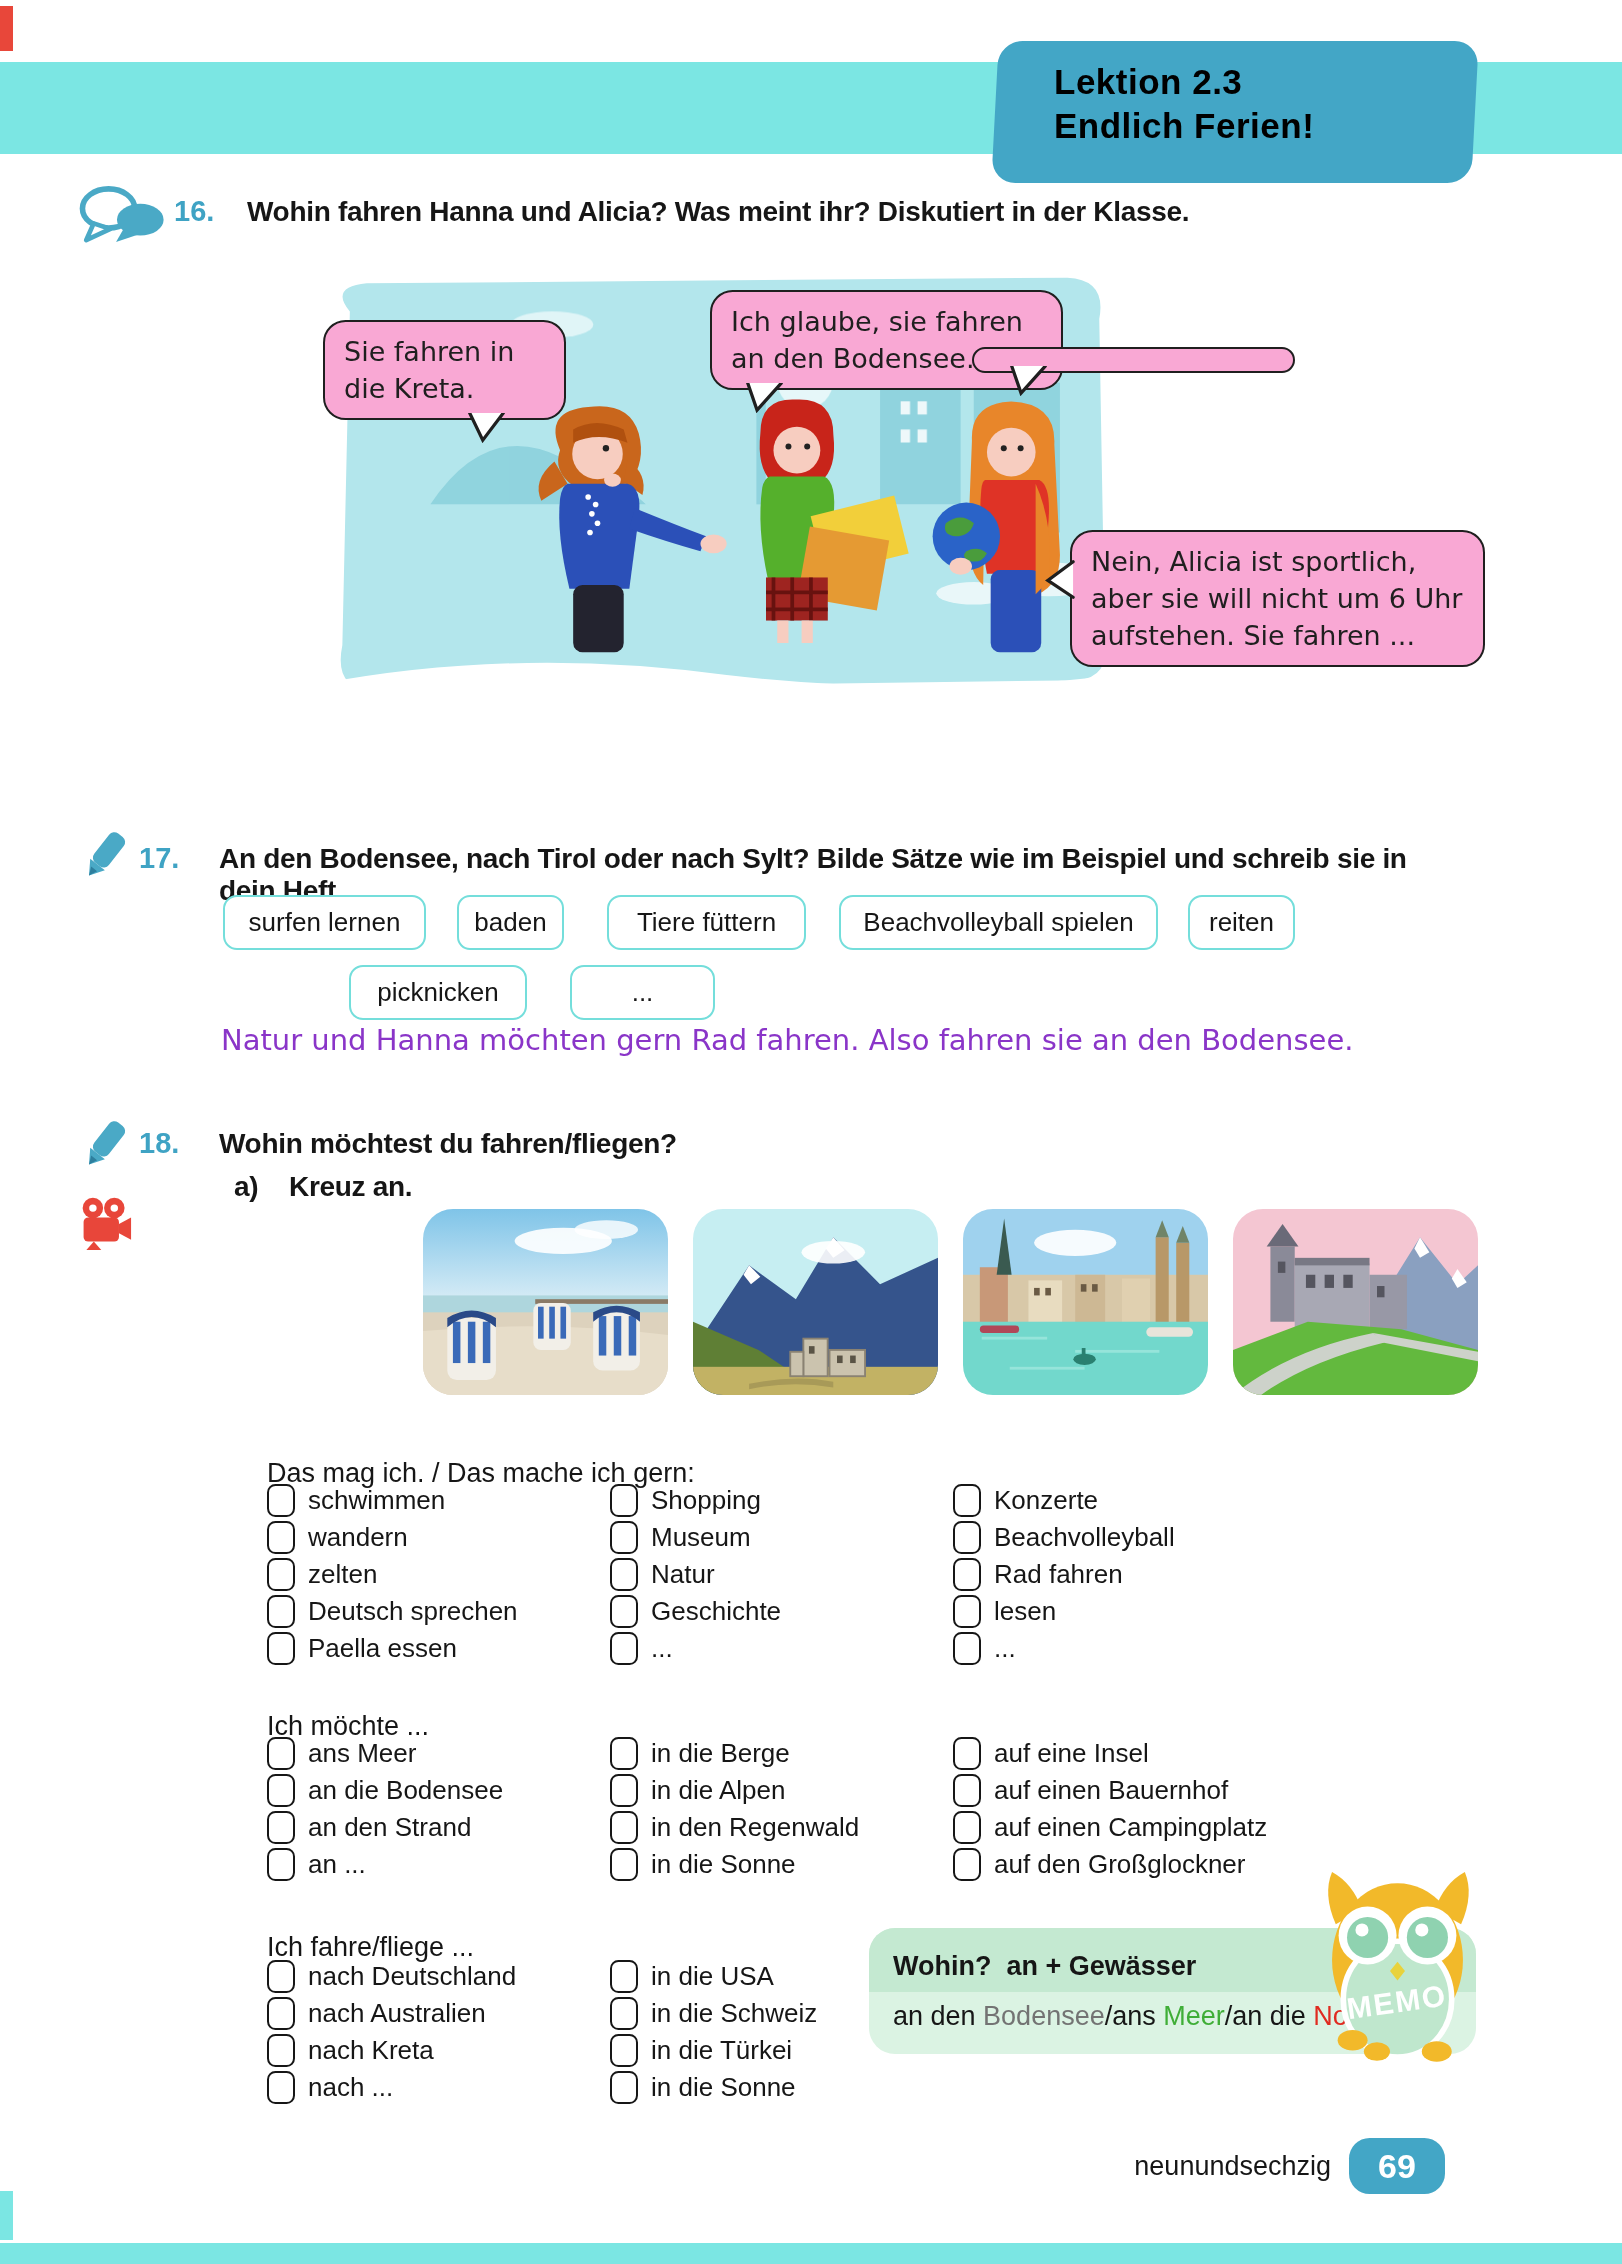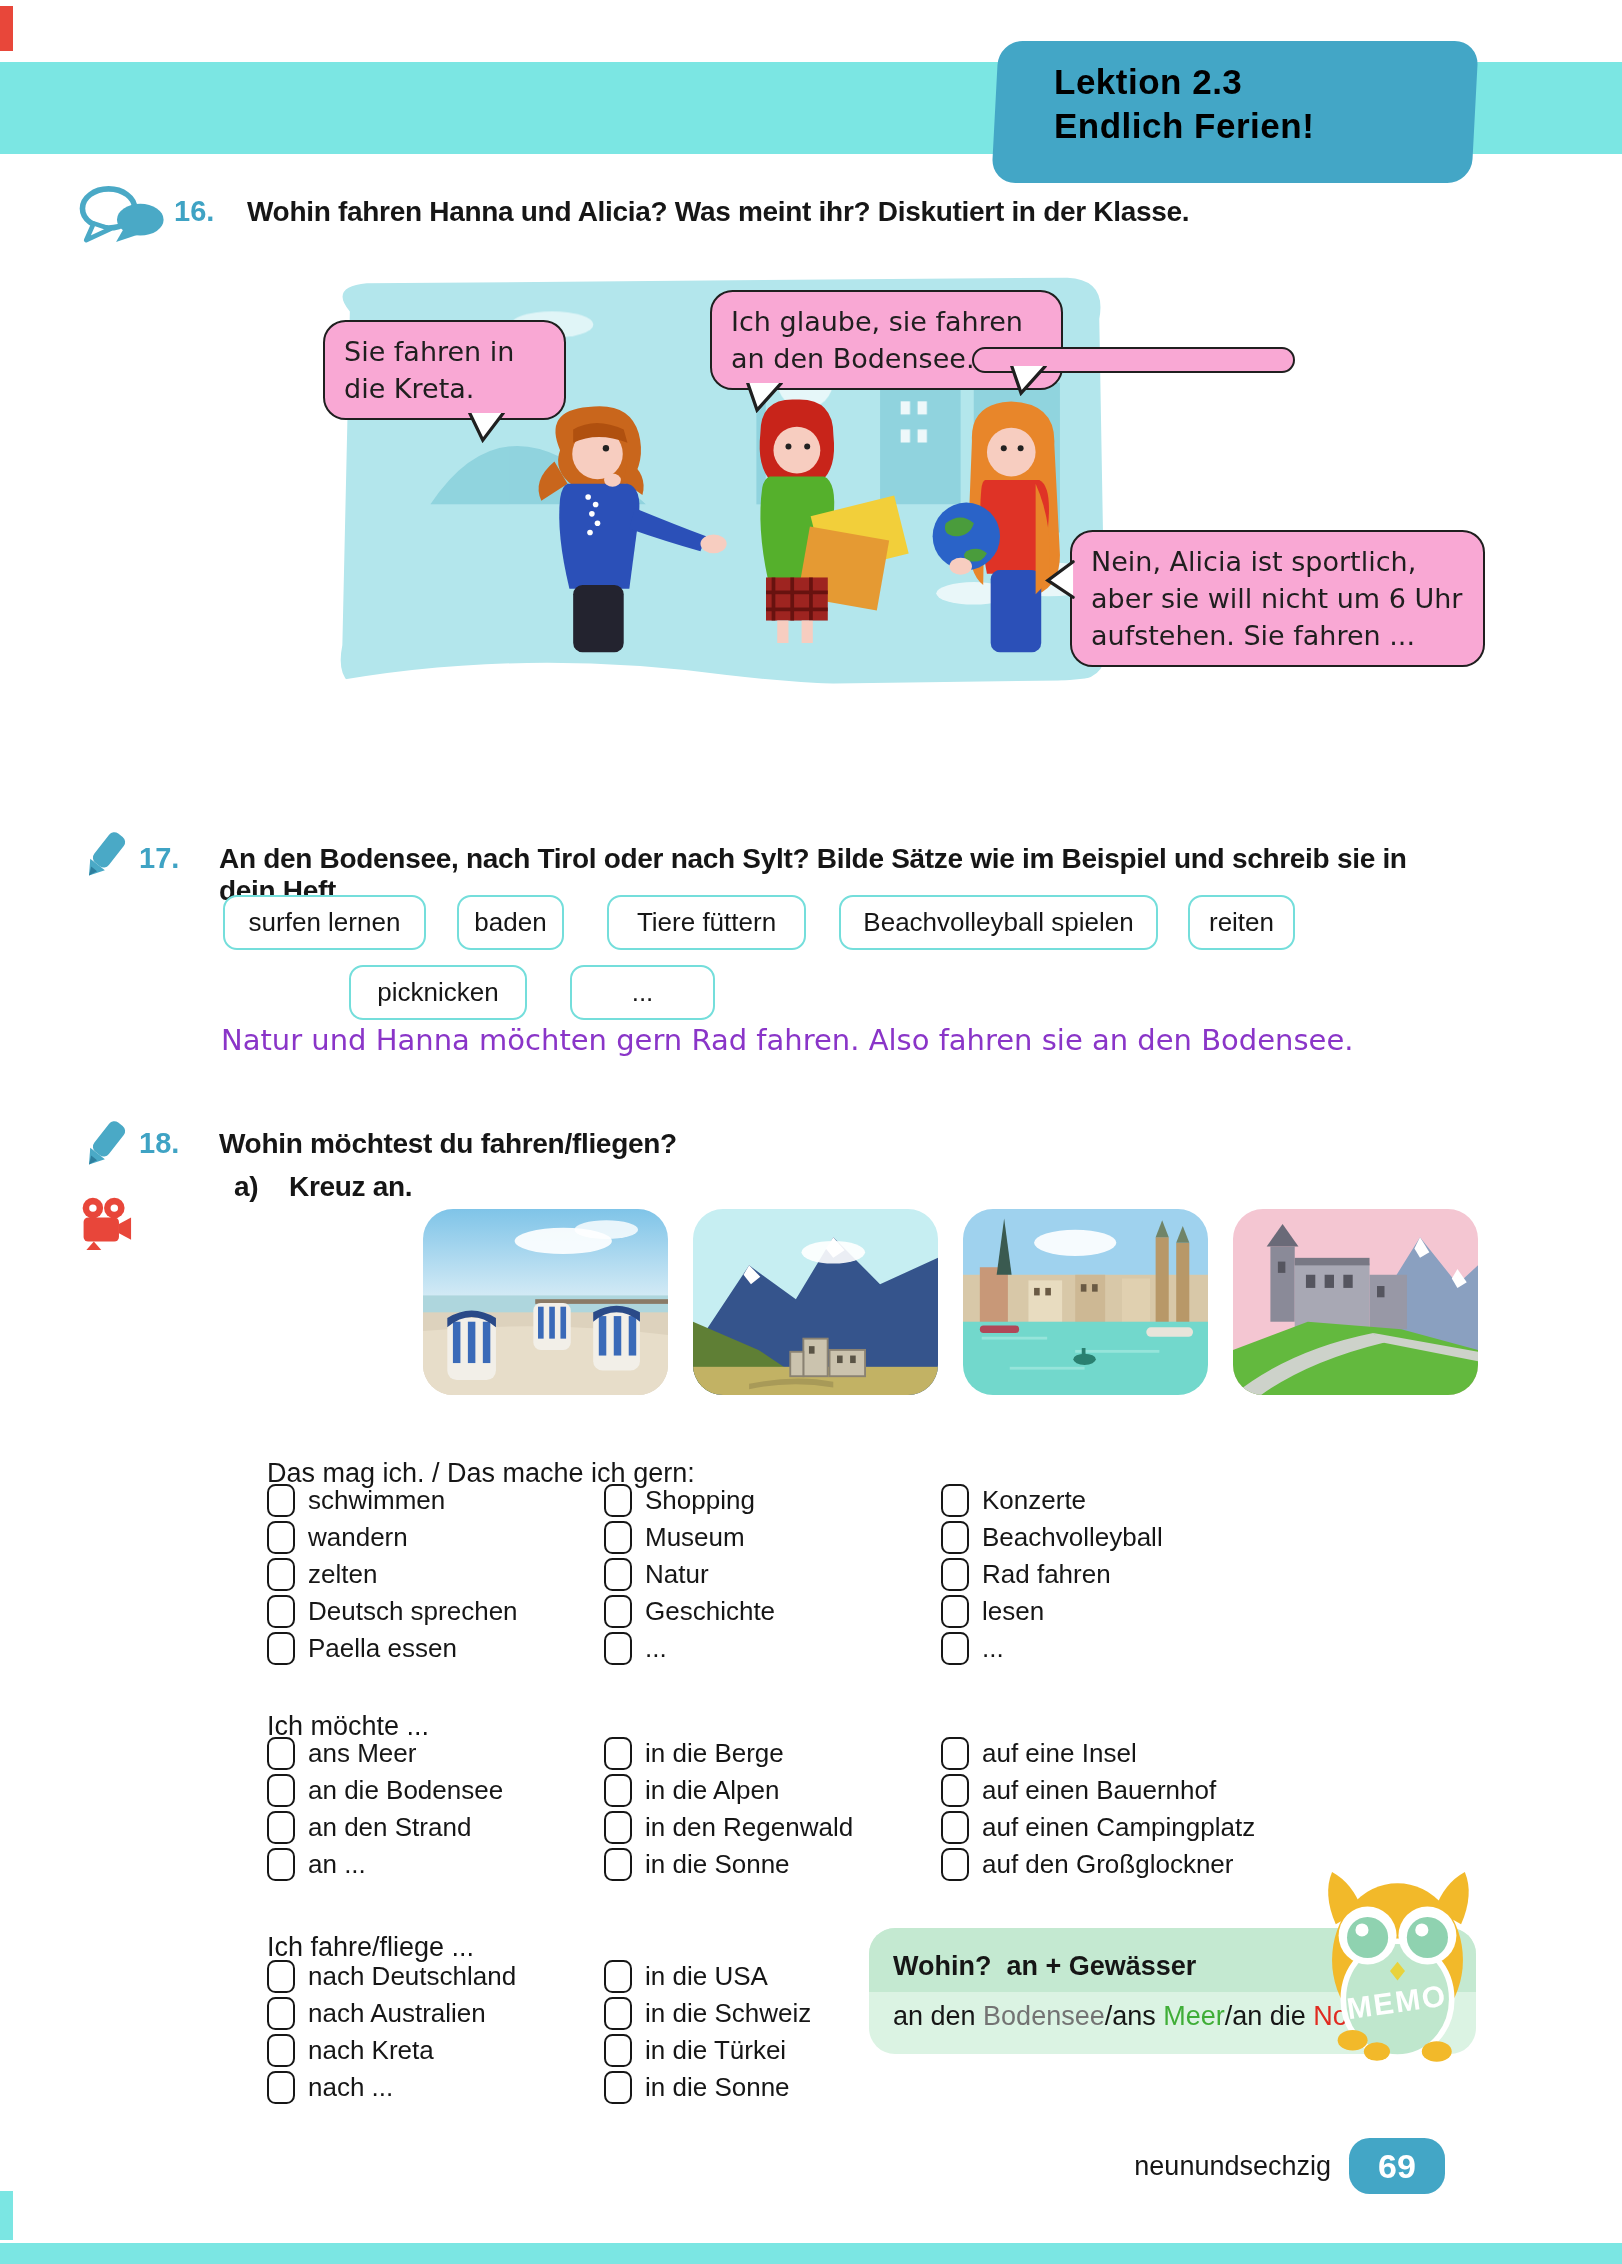--- a/index.html
+++ b/index.html
@@ -34,21 +34,21 @@
   .chip{position:absolute;height:51px;border:2.8px solid #74dedb;border-radius:14px;background:#fff;
         display:flex;align-items:center;justify-content:center;font-size:26px;color:#161616;}
   .example{font-family:"DejaVu Sans",sans-serif;font-size:29px;color:#8a35c8;}
 
   
   .photo{position:absolute;top:1209px;width:245px;height:186px;border-radius:30px;overflow:hidden;}
   .photo svg{display:block;}
 
   
   .group-heading{font-size:27px;}
-  .check-grid{display:grid;grid-auto-flow:column;column-gap:0;}
+  .check-grid{display:grid;grid-auto-flow:column;column-gap:6px;}
   .g3cols{grid-template-columns:337px auto;}
   .gcols{grid-template-columns:337px 337px auto;}
   .check-item{display:flex;align-items:center;gap:13px;}
   .cbox{width:24px;height:29px;border:2.8px solid #161616;border-radius:8.4px;background:#fff;flex:0 0 auto;}
   .clabel{font-size:26px;white-space:nowrap;}
 
   
   .memo-box{left:869px;top:1928px;width:607px;height:126px;border-radius:26px;overflow:hidden;background:#dbf3e3;}
   .memo-top{position:absolute;left:0;top:0;width:100%;height:64px;background:#c4e9d1;}
   .memo-title{position:absolute;left:24px;top:22.5px;font-weight:bold;font-size:27px;white-space:pre-wrap;}
@@ -205,21 +205,21 @@
         <rect x="18" y="2" width="20" height="40" rx="7" fill="#4aa9c6"></rect>
         <path d="M18 42 L38 42 L28 57 Z" fill="#4aa9c6"></path>
         <path d="M24 48 L32 48 L28 57 Z" fill="#2e7f9e"></path>
       </g>
     </svg>
   </span>
   <span class="abs ex-number" style="left:139px;top:842px;">17.</span>
   <span class="abs ex-title" style="left:219px;top:843px;width:1246px;">An den Bodensee, nach Tirol oder nach Sylt? Bilde Sätze wie im Beispiel und schreib sie in dein Heft.</span>
 
   <div class="chip" style="left:223px;top:895px;width:199px;">surfen lernen</div>
-  <div class="chip" style="left:457px;top:895px;width:103px;">baden</div>
+  <div class="chip" style="left:457px;top:895px;width:103px;border-radius:13px;">baden</div>
   <div class="chip" style="left:607px;top:895px;width:195px;">Tiere füttern</div>
   <div class="chip" style="left:839px;top:895px;width:315px;">Beachvolleyball spielen</div>
   <div class="chip" style="left:1188px;top:895px;width:103px;">reiten</div>
   <div class="chip" style="left:349px;top:965px;width:174px;">picknicken</div>
   <div class="chip" style="left:570px;top:965px;width:141px;">...</div>
 
   <span class="abs example" style="left:221px;top:1023px;">Natur und Hanna möchten gern Rad fahren. Also fahren sie an den Bodensee.</span>
 
   <span class="abs" style="left:79px;top:1117px;">
     <svg width="52" height="54" viewBox="0 0 56 58">

